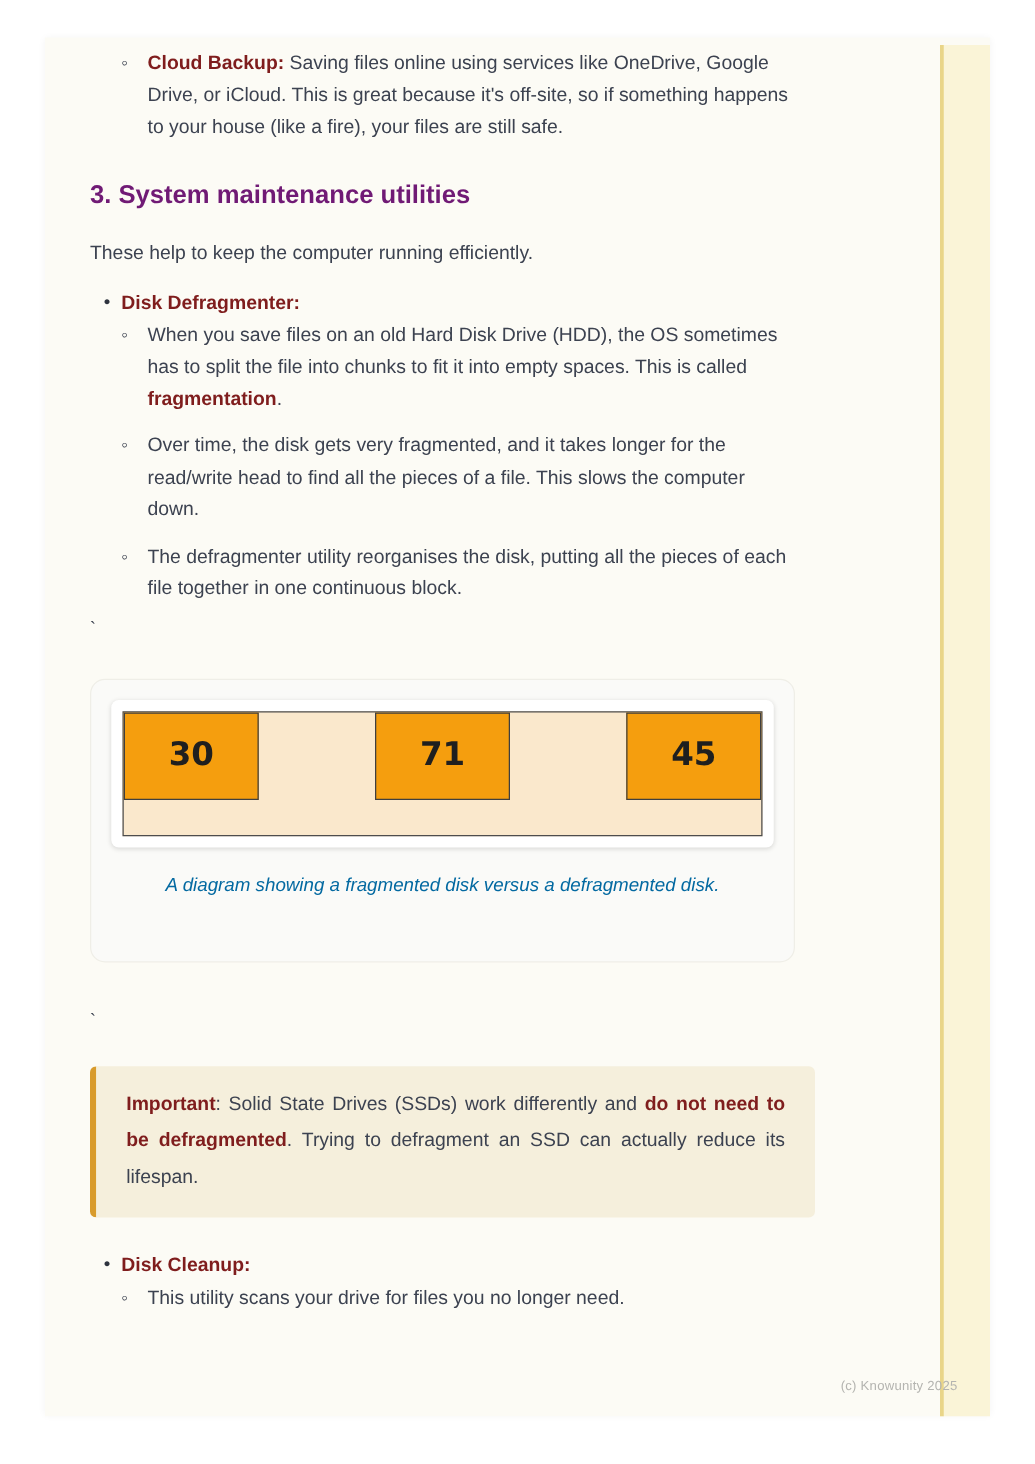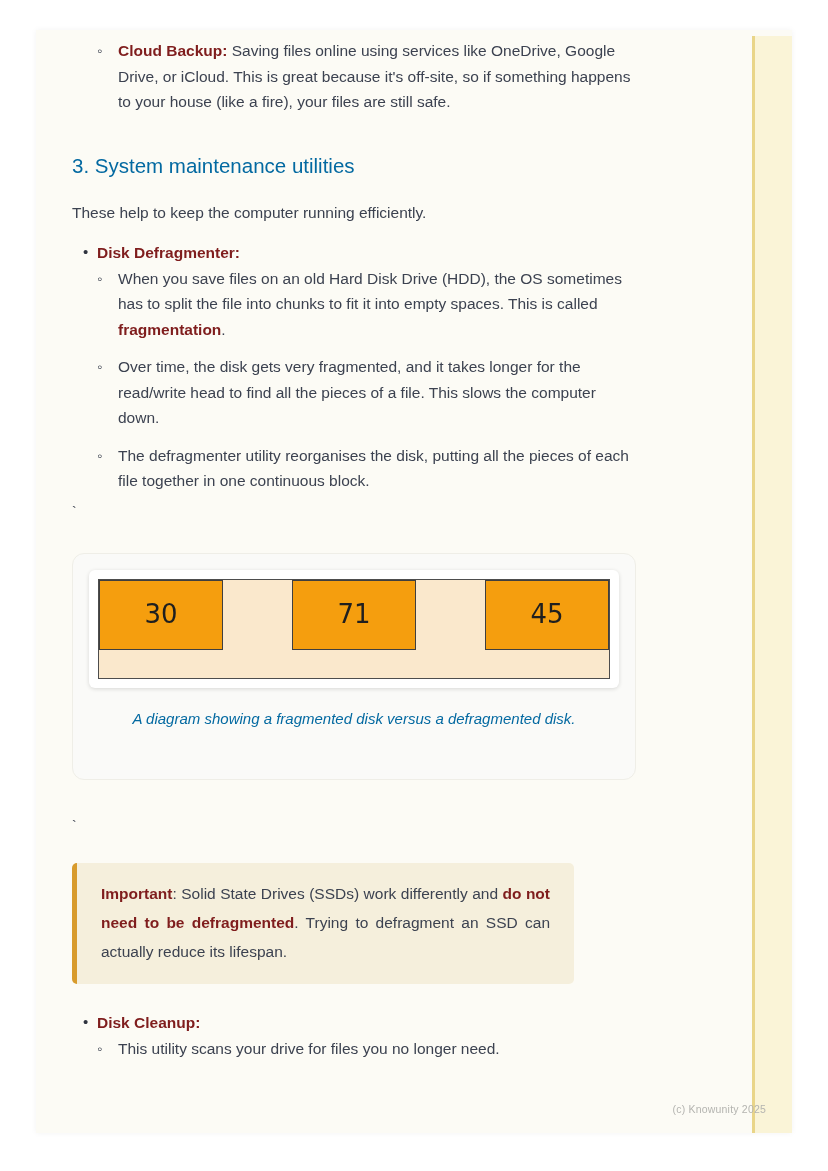--- a/index.html
+++ b/index.html
@@ -17,46 +17,46 @@
              color:#3C4250; font-size:15.5px; line-height:25.5px; }
 
   b, strong, .bold { color:#7f1d1d; font-weight:bold; }
 
   
   .sub-item { position:relative; padding-left:46px; }
   .sub-item .circle { position:absolute; left:25px; top:0; font-size:15px; color:#3C4250; }
   .top-item { position:relative; padding-left:25px; }
   .top-item .dot { position:absolute; left:11px; top:-1px; font-size:15px; color:#2E333E; }
 
-  .heading { margin-top:38px; font-size:20.5px; line-height:26px; font-weight:normal;
-             color:#0369a1; }
+  .heading { margin-top:28px; font-size:20.5px; line-height:26px; font-weight:bold;
+             color:#701a75; }
   .intro { margin-top:21px; }
   .defrag-label { margin-top:15px; }
   .sub-gap { margin-top:12px; }
   .tick { margin-top:6px; height:25px; font-size:14px; color:#3C4250; }
   .tick2 { margin-top:34px; height:25px; font-size:14px; color:#3C4250; }
 
   
   .figure-card { margin-top:28px; width:564px; background:#FAFAF8;
                  border:1px solid #EFEEE7; border-radius:12px;
                  padding:16px 16px 48px 16px; }
   .img-panel { background:#ffffff; border-radius:6px; padding:9px;
                box-shadow:0 1px 4px rgba(0,0,0,0.14); }
   .diagram { background:#FAE8CC; border:1px solid #4D4D4D; }
   .drow { display:flex; justify-content:space-between; height:70px; }
-  .dblock { width:124px; height:70px; background:#F59E0E; border:1px solid #3F3F3F;
+  .dblock { width:108px; height:70px; background:#F59E0E; border:1px solid #3F3F3F;
             display:flex; align-items:center; justify-content:center;
-            font-family:"DejaVu Sans", sans-serif; font-size:26px; font-weight:400;
+            font-family:"DejaVu Sans", sans-serif; font-size:26px; font-weight:700;
             color:#1F1F1F; }
   .dgap { height:28px; }
   .figure-caption { margin-top:18px; text-align:center; font-style:italic;
                     font-size:15px; color:#0369a1; }
 
   
-  .callout { margin-top:24px; width:502px; background:#F5EFDC;
+  .callout { margin-top:24px; width:580px; background:#F5EFDC;
              border-left:5px solid #D89B2C; border-radius:5px;
              padding:16px 24px 18px 24px; }
   .callout p { text-align:justify; font-size:15.5px; line-height:29px; color:#3C4250; }
 
   .cleanup-label { margin-top:26px; }
 
   .watermark { position:absolute; right:26px; bottom:18px; font-size:10.5px;
                color:#B4B4B0; letter-spacing:0.2px; z-index:3; }
 </style>
 </head>

